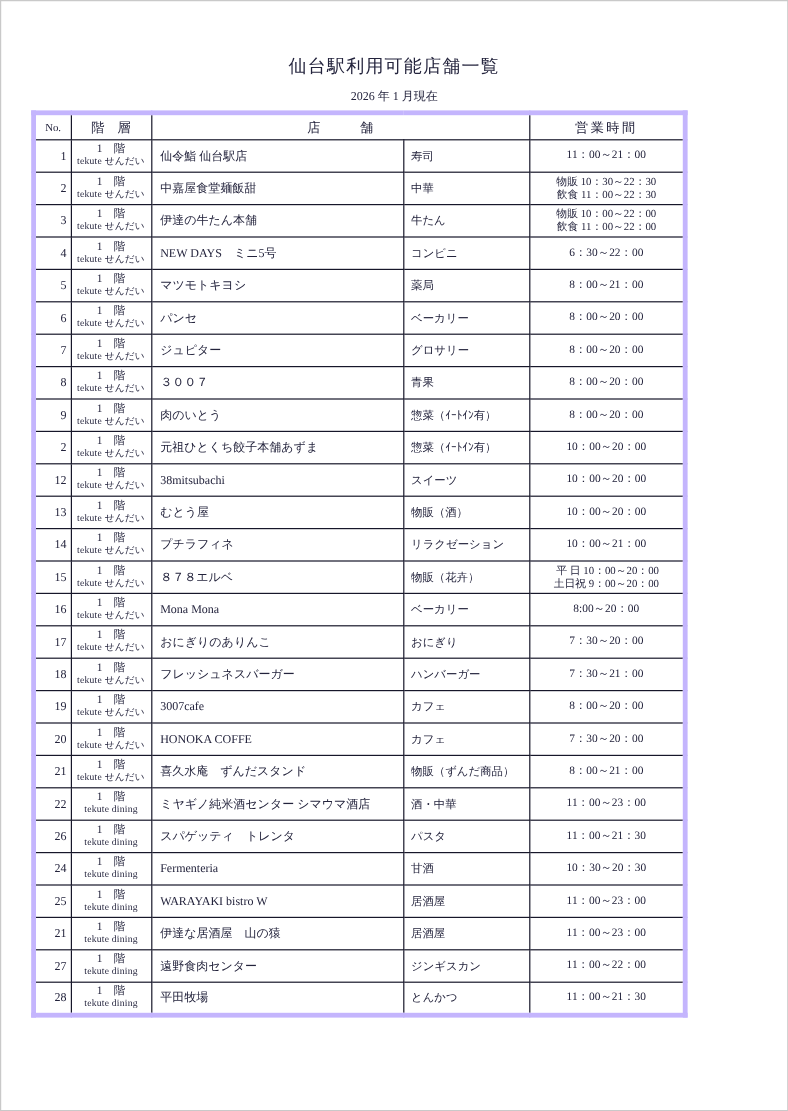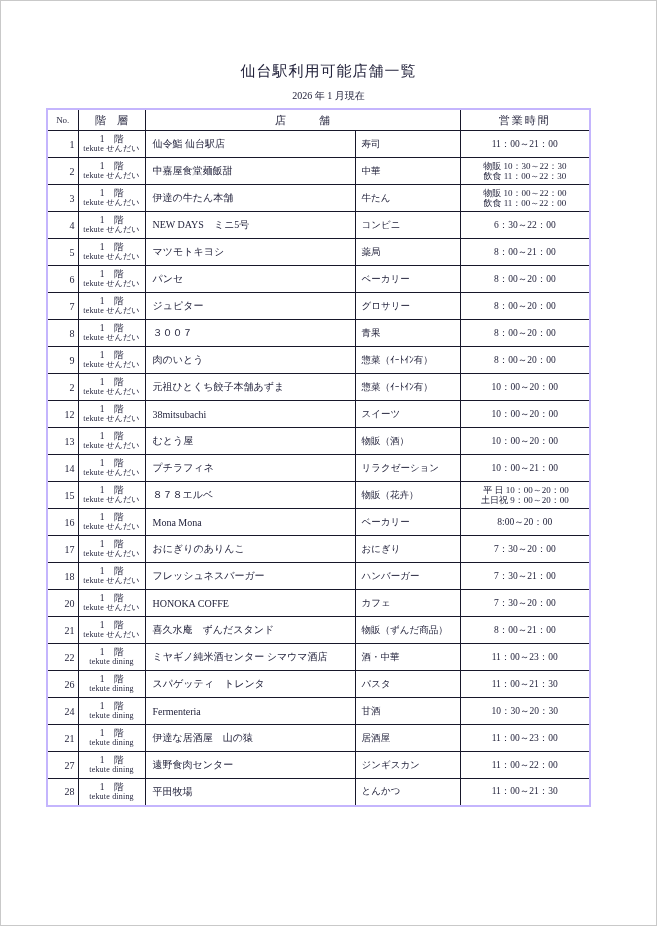--- a/index.html
+++ b/index.html
@@ -5,39 +5,39 @@
   html,body{margin:0;padding:0;}
   body{
     width:657px;height:926px;
     background:#ffffff;
     box-shadow: inset 0 0 0 1px #c9c9c9;
     font-family:"Liberation Serif","DejaVu Serif",serif;
     color:#23233c;
     position:relative;
     overflow:hidden;
   }
-  .page{padding-top:62px;}
+  .page{padding-top:46px;}
   .doc-title{
     text-align:center;
     font-size:15px;
     letter-spacing:1px;
     color:#23233c;
   }
   .date-note{
     width:543px;
     margin:8px 0 5px 57px;
     text-align:center;
     font-size:10px;
   }
   table.store-table{
     border-collapse:collapse;
     table-layout:fixed;
-    margin-left:46px;
+    margin-left:26px;
     width:543px;
-    border:2px solid #c4b5fd;
+    border:4px solid #c4b5fd;
   }
   .store-table th,.store-table td{
     border:1px solid #17172a;
     padding:0;
     overflow:hidden;
     vertical-align:middle;
   }
   .store-table thead th{
     height:20px;
     font-weight:normal;
@@ -300,20 +300,32 @@
       <div class="floor1">1　階</div>
       <div class="floor2">tekute せんだい</div>
     </td>
     <td class="name">フレッシュネスバーガー</td>
     <td class="cat">ハンバーガー</td>
     <td class="hours">
       <div class="hours-block"><div>7：30～21：00</div></div>
     </td>
   </tr>
 
+  <tr>
+    <td class="no">19</td>
+    <td class="floor">
+      <div class="floor1">1　階</div>
+      <div class="floor2">tekute せんだい</div>
+    </td>
+    <td class="name">3007cafe</td>
+    <td class="cat">カフェ</td>
+    <td class="hours">
+      <div class="hours-block"><div>8：00～20：00</div></div>
+    </td>
+  </tr>
 
   <tr>
     <td class="no">20</td>
     <td class="floor">
       <div class="floor1">1　階</div>
       <div class="floor2">tekute せんだい</div>
     </td>
     <td class="name">HONOKA COFFE</td>
     <td class="cat">カフェ</td>
     <td class="hours">
@@ -366,20 +378,32 @@
       <div class="floor1">1　階</div>
       <div class="floor2">tekute dining</div>
     </td>
     <td class="name">Fermenteria</td>
     <td class="cat">甘酒</td>
     <td class="hours">
       <div class="hours-block"><div>10：30～20：30</div></div>
     </td>
   </tr>
 
+  <tr>
+    <td class="no">25</td>
+    <td class="floor">
+      <div class="floor1">1　階</div>
+      <div class="floor2">tekute dining</div>
+    </td>
+    <td class="name">WARAYAKI bistro W</td>
+    <td class="cat">居酒屋</td>
+    <td class="hours">
+      <div class="hours-block"><div>11：00～23：00</div></div>
+    </td>
+  </tr>
 
   <tr>
     <td class="no">21</td>
     <td class="floor">
       <div class="floor1">1　階</div>
       <div class="floor2">tekute dining</div>
     </td>
     <td class="name">伊達な居酒屋　山の猿</td>
     <td class="cat">居酒屋</td>
     <td class="hours">

